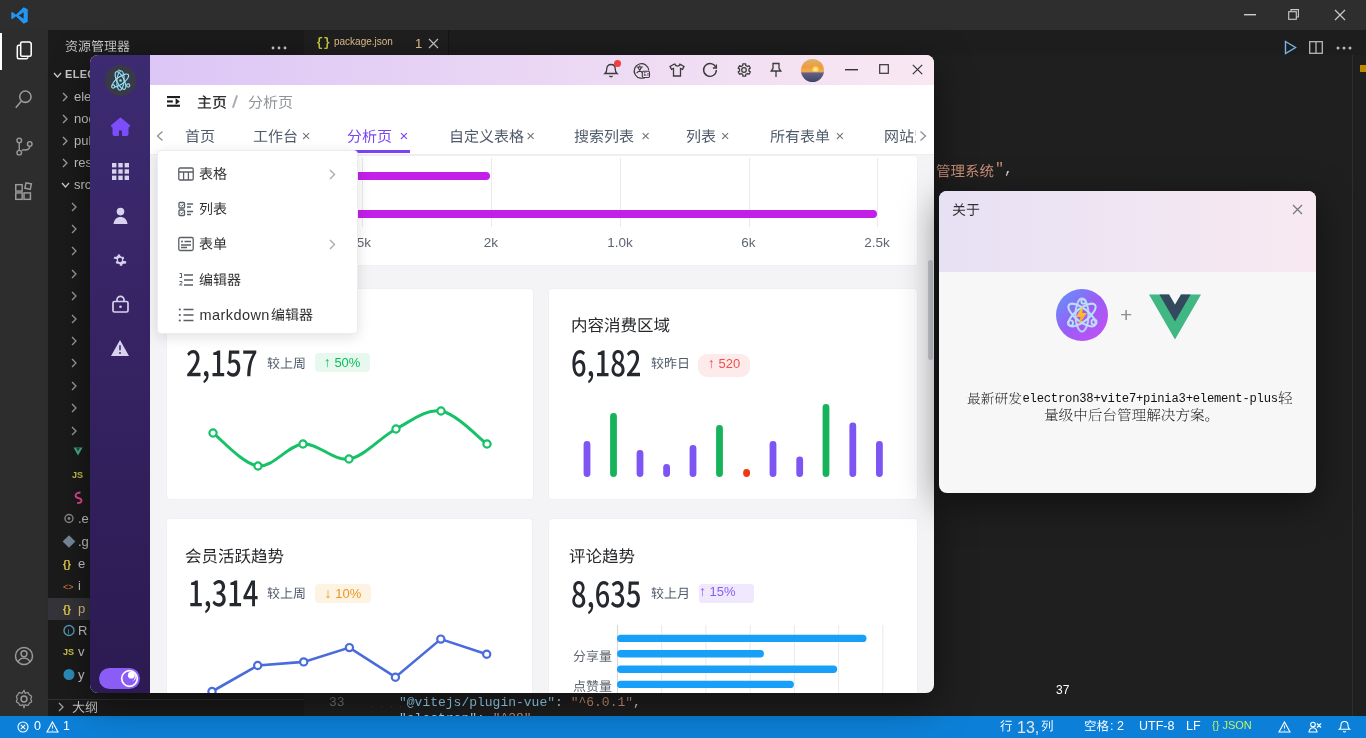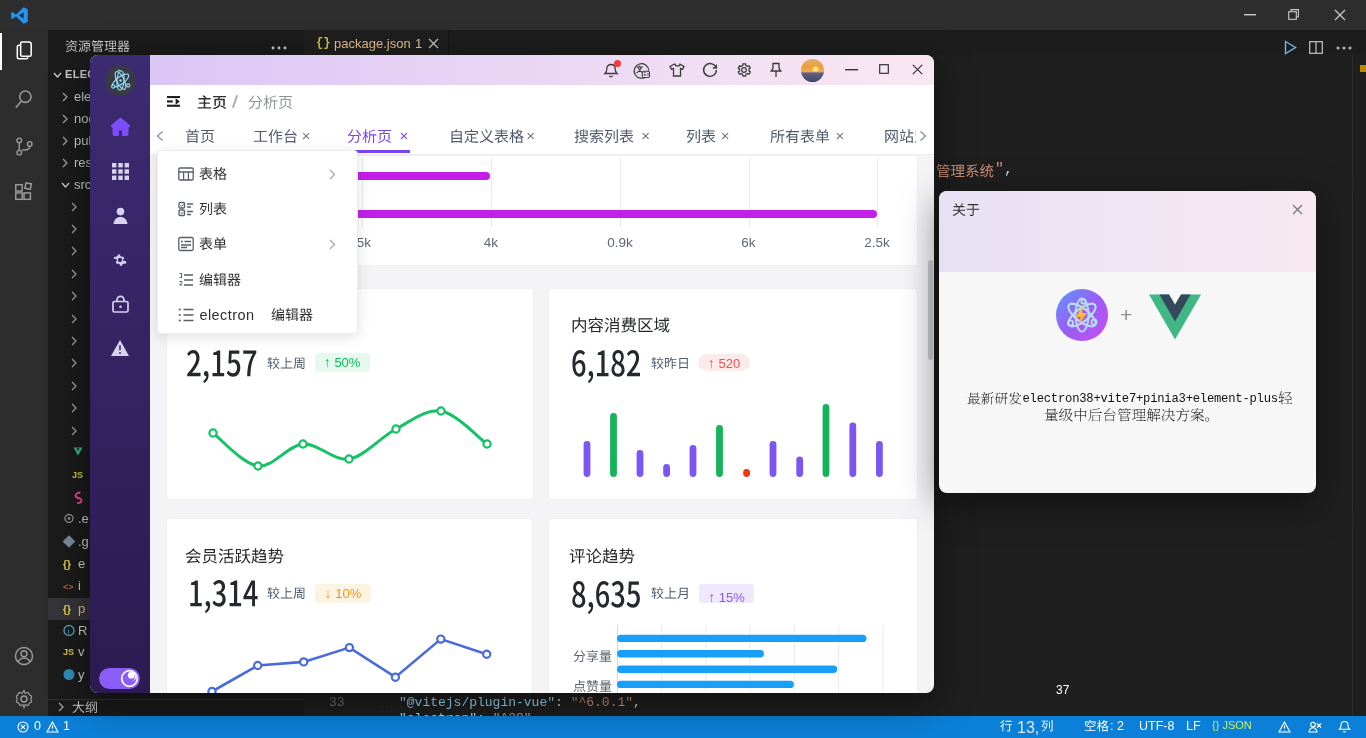--- a/index.html
+++ b/index.html
@@ -171,21 +171,21 @@
 <div class="abs" style="left:48px;top:699px;width:256px;height:17px;background:#1b1b1c;border-top:1px solid #333"></div>
 <svg class="t" style="left:57px;top:702px" width="8" height="10" viewBox="0 0 8 10">
       <path d="M2 1l4 4-4 4" fill="none" stroke="#a0a0a0" stroke-width="1.3"></path>
     </svg>
 <svg class="t" style="left:72.0px;top:700.0px;" width="28" height="15" viewBox="0 -12.0 28 15">
       <path fill="#cccccc" d="M6 -10.9C6 -9.9 6 -8.6 5.8 -7.2H0.8V-6.2H5.6C5.1 -3.7 3.8 -1.2 0.6 0.2C0.8 0.4 1.1 0.8 1.3 1C4.5 -0.4 5.9 -2.9 6.5 -5.4C7.5 -2.5 9.2 -0.2 11.7 1C11.9 0.7 12.2 0.3 12.5 0.1C9.9 -0.9 8.2 -3.3 7.3 -6.2H12.2V-7.2H6.8C7 -8.6 7 -9.9 7 -10.9Z M13.6 -0.7 13.7 0.2C14.9 -0.1 16.5 -0.4 18 -0.8L17.9 -1.6C16.3 -1.3 14.6 -0.9 13.6 -0.7ZM18.3 -10.2V1H19.2V-9.4H24V-0.3C24 -0.1 23.9 0 23.8 0C23.6 0 23 0 22.3 -0C22.4 0.2 22.6 0.6 22.6 0.9C23.5 0.9 24.1 0.8 24.4 0.7C24.8 0.5 24.9 0.3 24.9 -0.2V-10.2ZM22.6 -8.9C22.3 -7.8 22 -6.8 21.6 -5.8C21.2 -6.6 20.7 -7.4 20.3 -8.1L19.6 -7.7C20.2 -6.8 20.7 -5.8 21.3 -4.7C20.7 -3.3 20.1 -2 19.4 -1C19.6 -0.9 20 -0.7 20.1 -0.5C20.7 -1.4 21.3 -2.5 21.7 -3.8C22.2 -2.8 22.6 -2 22.8 -1.3L23.6 -1.7C23.3 -2.5 22.8 -3.6 22.2 -4.8C22.6 -6 23 -7.4 23.4 -8.7ZM13.8 -5.5C14 -5.6 14.3 -5.7 15.9 -5.9C15.3 -5 14.8 -4.4 14.6 -4.1C14.2 -3.6 13.9 -3.3 13.6 -3.2C13.7 -3 13.9 -2.5 13.9 -2.3C14.2 -2.5 14.6 -2.6 17.9 -3.3C17.9 -3.5 17.9 -3.9 17.9 -4.1L15.3 -3.6C16.2 -4.8 17.2 -6.2 18 -7.7L17.2 -8.2C17 -7.7 16.7 -7.2 16.4 -6.7L14.8 -6.6C15.5 -7.7 16.2 -9.2 16.8 -10.5L15.8 -10.9C15.4 -9.4 14.5 -7.7 14.2 -7.2C13.9 -6.8 13.7 -6.5 13.5 -6.4C13.6 -6.2 13.8 -5.7 13.8 -5.5Z"></path>
     </svg>
 <div class="abs" style="left:304px;top:30px;width:1062px;height:25px;background:#1d1d1e"></div>
 <div class="abs" style="left:304px;top:30px;width:145px;height:25px;background:#1f1f1f;border-right:1px solid #151515"></div>
 <div class="abs mono" style="left:316px;top:36px;color:#cbcb41;font-size:12px;font-weight:bold">{}</div>
-<div class="abs" style="left:334px;top:36px;color:#e2c08d;font-size:13px">package.json</div>
+<div class="abs" style="left:334px;top:36px;color:#e2c08d;font-size:10px">package.json</div>
 <div class="abs" style="left:415px;top:36px;color:#e2c08d;font-size:13px">1</div>
 <svg class="t" style="left:428px;top:38px" width="11" height="11" viewBox="0 0 11 11">
       <path d="M1 1l9 9M10 1L1 10" stroke="#c5c5c5" stroke-width="1.2"></path>
     </svg>
 <svg class="t" style="left:1284px;top:40px" width="13" height="15" viewBox="0 0 13 15">
       <path d="M1.5 1.5l10 6-10 6z" fill="none" stroke="#75b6e8" stroke-width="1.4"></path>
     </svg>
 <svg class="t" style="left:1309px;top:41px" width="14" height="13" viewBox="0 0 14 13">
       <rect x="0.7" y="0.7" width="12.6" height="11.6" fill="none" stroke="#b8b8b8" stroke-width="1.3"></rect>
       <path d="M7 1v11" stroke="#b8b8b8" stroke-width="1.3"></path>
@@ -417,22 +417,22 @@
 <div class="abs" style="left:251.5px;top:95px;width:68.5px;height:3px;background:#7a45f0"></div>
 <div class="abs" style="left:76px;top:100px;width:752px;height:111px;background:#fff;border-radius:4px;border:1px solid #eef0f3"></div>
 <div class="abs" style="left:272px;top:103px;width:1px;height:69px;background:#e8eaee"></div>
 <div class="abs" style="left:401px;top:103px;width:1px;height:69px;background:#e8eaee"></div>
 <div class="abs" style="left:530px;top:103px;width:1px;height:69px;background:#e8eaee"></div>
 <div class="abs" style="left:658.5px;top:103px;width:1px;height:69px;background:#e8eaee"></div>
 <div class="abs" style="left:787px;top:103px;width:1px;height:69px;background:#e8eaee"></div>
 <div class="abs" style="left:143px;top:116.8px;width:257px;height:8px;border-radius:4px;background:#c21fe8"></div>
 <div class="abs" style="left:143px;top:154.8px;width:644px;height:8px;border-radius:4px;background:#c21fe8"></div>
 <div class="abs" style="left:252px;top:180px;width:40px;text-align:center;color:#5f6670;font-size:13.5px">.5k</div>
-<div class="abs" style="left:381px;top:180px;width:40px;text-align:center;color:#5f6670;font-size:13.5px">4k</div>
-<div class="abs" style="left:510px;top:180px;width:40px;text-align:center;color:#5f6670;font-size:13.5px">0.9k</div>
+<div class="abs" style="left:381px;top:180px;width:40px;text-align:center;color:#5f6670;font-size:13.5px">2k</div>
+<div class="abs" style="left:510px;top:180px;width:40px;text-align:center;color:#5f6670;font-size:13.5px">1.0k</div>
 <div class="abs" style="left:638.5px;top:180px;width:40px;text-align:center;color:#5f6670;font-size:13.5px">6k</div>
 <div class="abs" style="left:767px;top:180px;width:40px;text-align:center;color:#5f6670;font-size:13.5px">2.5k</div>
 <div class="abs" style="left:76px;top:233px;width:368px;height:212px;background:#fff;border-radius:4px;border:1px solid #eef0f3"></div>
 <svg class="t" style="left:95.9px;top:289.4px;" width="74" height="41" viewBox="0 -32.2 74 41">
         <path fill="#25282e" d="M1.2 0H14.5V-3.5H9.3C8.3 -3.5 7 -3.3 6 -3.2C10.3 -8.4 13.5 -13.5 13.5 -18.5C13.5 -23.2 11.1 -26.3 7.3 -26.3C4.6 -26.3 2.8 -24.8 1.1 -22.4L2.9 -20.2C4 -21.8 5.3 -23 6.9 -23C9.2 -23 10.3 -21.1 10.3 -18.3C10.3 -14.1 7.3 -9.1 1.2 -2.3Z M18 7C20.9 5.6 22.6 2.8 22.6 -0.9C22.6 -3.6 21.7 -5.2 20.1 -5.2C18.9 -5.2 17.9 -4.2 17.9 -2.6C17.9 -1 18.9 -0 20 -0L20.3 -0.1C20.3 2 19.2 3.7 17.3 4.7Z M26.5 0H38.2V-3.3H34.2V-25.8H31.8C30.6 -24.9 29.2 -24.2 27.3 -23.8V-21.2H31V-3.3H26.5Z M47.4 0.5C51 0.5 54.3 -2.8 54.3 -8.5C54.3 -14.1 51.5 -16.7 48.1 -16.7C47 -16.7 46.2 -16.3 45.3 -15.8L45.7 -22.4H53.3V-25.8H43L42.4 -13.5L43.9 -12.3C45.1 -13.2 45.9 -13.7 47.2 -13.7C49.5 -13.7 51.1 -11.7 51.1 -8.4C51.1 -4.9 49.3 -2.9 47 -2.9C44.9 -2.9 43.4 -4.1 42.2 -5.6L40.7 -3C42.2 -1.2 44.2 0.5 47.4 0.5Z M61.2 0H64.4C64.8 -10.1 65.6 -15.8 70.3 -23.3V-25.8H57.2V-22.4H66.8C62.8 -15.4 61.5 -9.4 61.2 0Z"></path>
       </svg>
 <svg class="t" style="left:176.9px;top:301.0px;" width="41" height="15" viewBox="0 -12.0 41 15">
         <path fill="#4e5969" d="M9.9 -7.4C10.6 -6.5 11.4 -5.3 11.8 -4.5L12.5 -5C12.2 -5.8 11.3 -7 10.6 -7.8ZM7.4 -7.8C7 -6.9 6.3 -5.9 5.7 -5.2C5.8 -5 6.2 -4.6 6.3 -4.4C7 -5.2 7.8 -6.4 8.3 -7.5ZM1.1 -4.3C1.2 -4.4 1.6 -4.5 2 -4.5H3.2V-2.6L0.5 -2.2L0.7 -1.2L3.2 -1.7V1H4.1V-1.8L5.4 -2.1L5.4 -2.9L4.1 -2.7V-4.5H5.2V-5.4H4.1V-7.4H3.2V-5.4H1.9C2.3 -6.3 2.7 -7.3 3 -8.4H5.2V-9.4H3.2C3.3 -9.8 3.4 -10.3 3.5 -10.7L2.5 -10.9C2.5 -10.4 2.4 -9.9 2.3 -9.4H0.6V-8.4H2C1.8 -7.4 1.5 -6.6 1.4 -6.2C1.1 -5.7 1 -5.2 0.8 -5.2C0.9 -4.9 1 -4.5 1.1 -4.3ZM8 -10.6C8.3 -10.1 8.7 -9.5 8.9 -9.1H5.8V-8.2H12.2V-9.1H9L9.7 -9.4C9.6 -9.8 9.2 -10.5 8.8 -11ZM10.2 -5.4C9.9 -4.4 9.5 -3.5 9 -2.7C8.5 -3.5 8 -4.4 7.7 -5.4L6.9 -5.2C7.3 -4 7.8 -2.9 8.4 -1.9C7.7 -1 6.6 -0.2 5.4 0.4C5.6 0.5 5.9 0.9 6 1.1C7.2 0.5 8.2 -0.3 9 -1.2C9.8 -0.3 10.8 0.5 11.8 1C12 0.7 12.3 0.4 12.5 0.2C11.4 -0.3 10.4 -1 9.6 -2C10.3 -2.9 10.8 -4 11.1 -5.2Z M18.6 -10.7V-0.6H13.7V0.4H25.4V-0.6H19.6V-5.7H24.5V-6.7H19.6V-10.7Z M27.9 -10.3V-6.1C27.9 -4.1 27.8 -1.4 26.4 0.5C26.6 0.6 27 0.9 27.2 1.1C28.7 -0.9 28.9 -3.9 28.9 -6.1V-9.4H36.5V-0.2C36.5 0 36.4 0.1 36.1 0.1C35.9 0.1 35.1 0.1 34.3 0.1C34.4 0.4 34.6 0.8 34.6 1C35.8 1 36.5 1 36.9 0.9C37.3 0.7 37.4 0.4 37.4 -0.2V-10.3ZM32.1 -9.1V-8H29.7V-7.2H32.1V-5.9H29.4V-5.1H35.8V-5.9H33V-7.2H35.5V-8H33V-9.1ZM30.1 -4V0.1H31V-0.6H35.1V-4ZM31 -3.2H34.2V-1.4H31Z"></path>
       </svg>
 <div class="abs" style="left:224.6px;top:298px;width:55px;height:19px;border-radius:4px;background:#e7f9ef;color:#0bbd5b;font-size:13px;line-height:19px;text-align:center"><span style="font-size:14px">↑</span> 50%</div>
@@ -449,21 +449,21 @@
 <div class="abs" style="left:458px;top:233px;width:370px;height:212px;background:#fff;border-radius:4px;border:1px solid #eef0f3"></div>
 <svg class="t" style="left:481.0px;top:260.8px;" width="101" height="19" viewBox="0 -15.2 101 19">
         <path fill="#26282b" d="M1.6 -11V1.4H2.9V-9.8H7.6C7.5 -7.6 6.9 -4.9 3.3 -3C3.6 -2.7 4 -2.3 4.2 -2C6.4 -3.3 7.6 -4.9 8.2 -6.5C9.7 -5.1 11.4 -3.3 12.2 -2.2L13.3 -3C12.2 -4.3 10.2 -6.2 8.6 -7.7C8.8 -8.4 8.8 -9.1 8.9 -9.8H13.7V-0.3C13.7 -0 13.6 0.1 13.3 0.1C12.9 0.1 11.8 0.1 10.6 0C10.8 0.4 11 1 11.1 1.3C12.6 1.3 13.6 1.3 14.2 1.1C14.7 0.9 14.9 0.5 14.9 -0.3V-11H8.9V-13.9H7.6V-11Z M22 -10.4C21 -9.2 19.5 -8.1 18 -7.3C18.2 -7.1 18.7 -6.6 18.8 -6.4C20.3 -7.2 22 -8.6 23.1 -10ZM26.2 -9.7C27.7 -8.8 29.6 -7.3 30.5 -6.4L31.4 -7.2C30.4 -8.2 28.5 -9.5 27 -10.4ZM24.7 -9C23.1 -6.5 20.2 -4.5 17.1 -3.3C17.4 -3.1 17.7 -2.6 17.9 -2.3C18.7 -2.7 19.4 -3 20.1 -3.4V1.3H21.3V0.8H28.1V1.3H29.4V-3.6C30.1 -3.2 30.8 -2.9 31.5 -2.5C31.7 -2.9 32 -3.3 32.3 -3.6C29.7 -4.6 27.3 -5.9 25.4 -8.1L25.7 -8.5ZM21.3 -0.3V-3.1H28.1V-0.3ZM21.4 -4.2C22.7 -5.1 23.8 -6.1 24.8 -7.2C25.9 -6 27.1 -5 28.4 -4.2ZM23.6 -13.7C23.9 -13.3 24.1 -12.8 24.3 -12.3H17.9V-9.3H19.1V-11.2H30.4V-9.3H31.6V-12.3H25.8C25.6 -12.9 25.2 -13.5 24.9 -14Z M47.2 -13.4C46.8 -12.4 46.1 -11.1 45.5 -10.3L46.5 -9.8C47.1 -10.6 47.9 -11.8 48.4 -12.9ZM38.8 -12.8C39.5 -11.9 40.2 -10.6 40.5 -9.7L41.6 -10.3C41.3 -11.1 40.5 -12.4 39.8 -13.3ZM34.4 -12.8C35.4 -12.3 36.7 -11.4 37.3 -10.8L38 -11.8C37.4 -12.4 36.2 -13.2 35.1 -13.7ZM33.6 -8.4C34.7 -7.9 35.9 -7 36.6 -6.4L37.3 -7.4C36.7 -8 35.4 -8.8 34.3 -9.3ZM34.1 0.3 35.2 1.2C36.1 -0.4 37.1 -2.5 37.9 -4.3L36.9 -5C36.1 -3.1 34.9 -0.9 34.1 0.3ZM40.5 -5.1H46.6V-3.3H40.5ZM40.5 -6.2V-8H46.6V-6.2ZM43 -13.9V-9.2H39.3V1.3H40.5V-2.3H46.6V-0.2C46.6 -0 46.5 0 46.2 0.1C46 0.1 45.1 0.1 44.2 0C44.3 0.4 44.5 0.9 44.5 1.2C45.8 1.2 46.6 1.2 47.1 1C47.6 0.8 47.8 0.4 47.8 -0.2V-9.2H44.2V-13.9Z M57.3 -3.8C56.8 -1.4 55.4 -0.2 50.2 0.3C50.4 0.5 50.7 1 50.7 1.3C56.2 0.7 57.9 -0.8 58.6 -3.8ZM58.1 -1C60.2 -0.3 63 0.6 64.4 1.3L65.1 0.3C63.6 -0.3 60.8 -1.3 58.7 -1.8ZM55.3 -9.8C55.3 -9.4 55.2 -9 55 -8.6H52.7L52.9 -9.8ZM56.5 -9.8H59.1V-8.6H56.3C56.4 -9 56.4 -9.4 56.5 -9.8ZM51.9 -10.7C51.8 -9.7 51.6 -8.5 51.4 -7.7H54.4C53.7 -7 52.5 -6.4 50.5 -5.9C50.7 -5.6 51 -5.2 51.1 -4.9C51.6 -5 52.1 -5.2 52.6 -5.3V-1H53.8V-4.5H61.8V-1.1H63V-5.6H53.2C54.6 -6.2 55.4 -6.9 55.9 -7.7H59.1V-6H60.3V-7.7H63.6C63.6 -7.2 63.5 -7 63.4 -6.9C63.3 -6.8 63.2 -6.8 63 -6.8C62.9 -6.8 62.4 -6.8 61.9 -6.9C62 -6.6 62.1 -6.3 62.1 -6C62.7 -6 63.3 -6 63.6 -6C63.9 -6 64.2 -6.1 64.4 -6.3C64.6 -6.6 64.8 -7.1 64.9 -8.2C64.9 -8.3 64.9 -8.6 64.9 -8.6H60.3V-9.8H63.9V-12.8H60.3V-13.9H59.1V-12.8H56.5V-13.9H55.4V-12.8H51.3V-11.9H55.4V-10.7L52.4 -10.7ZM56.5 -11.9H59.1V-10.7H56.5ZM60.3 -11.9H62.8V-10.7H60.3Z M81.3 -13H67.6V0.8H81.7V-0.4H68.8V-11.8H81.3ZM70.3 -9.7C71.6 -8.6 73 -7.3 74.3 -6.1C72.9 -4.7 71.3 -3.4 69.7 -2.5C70 -2.2 70.5 -1.8 70.7 -1.5C72.3 -2.5 73.8 -3.8 75.2 -5.3C76.6 -3.9 77.9 -2.6 78.7 -1.5L79.7 -2.4C78.9 -3.5 77.5 -4.8 76 -6.2C77.2 -7.5 78.3 -9 79.2 -10.5L78.1 -11C77.3 -9.6 76.3 -8.2 75.2 -7C73.8 -8.2 72.4 -9.4 71.2 -10.4Z M87.4 -1.7 87.7 -0.5C89.2 -1 91.3 -1.6 93.3 -2.1L93.2 -3.2C91 -2.6 88.8 -2 87.4 -1.7ZM89.3 -7.7H91.5V-4.9H89.3ZM88.4 -8.7V-3.9H92.5V-8.7ZM83.1 -2.1 83.6 -0.9C84.9 -1.5 86.5 -2.4 88 -3.2L87.6 -4.3L86.1 -3.5V-8.7H87.6V-9.8H86.1V-13.7H85V-9.8H83.2V-8.7H85V-3C84.3 -2.6 83.6 -2.3 83.1 -2.1ZM96.7 -8.7C96.3 -7.2 95.8 -5.7 95.1 -4.5C94.9 -6.1 94.7 -8.1 94.7 -10.3H98.2V-11.4H97.3L98 -12.1C97.6 -12.6 96.7 -13.3 96 -13.8L95.3 -13.2C96 -12.7 96.8 -11.9 97.2 -11.4H94.6L94.6 -13.8H93.4L93.5 -11.4H87.9V-10.3H93.5C93.6 -7.5 93.8 -4.9 94.2 -2.9C93.3 -1.6 92.2 -0.5 90.8 0.4C91.1 0.5 91.6 1 91.7 1.2C92.8 0.4 93.7 -0.5 94.5 -1.5C95.1 0.2 95.8 1.3 96.8 1.3C97.8 1.3 98.2 0.6 98.4 -1.6C98.1 -1.7 97.7 -2 97.5 -2.2C97.4 -0.5 97.3 0.1 96.9 0.1C96.3 0.1 95.8 -0.9 95.4 -2.8C96.5 -4.4 97.3 -6.3 97.8 -8.5Z"></path>
       </svg>
 <svg class="t" style="left:480.7px;top:288.8px;" width="72" height="41" viewBox="0 -32.2 72 41">
         <path fill="#25282e" d="M8.4 0.5C11.7 0.5 14.4 -2.9 14.4 -8C14.4 -13.5 12.1 -16.1 8.7 -16.1C7.3 -16.1 5.5 -15 4.4 -13.1C4.5 -20.4 6.6 -23 9.2 -23C10.4 -23 11.6 -22.2 12.3 -21L14.1 -23.5C12.9 -25 11.3 -26.3 9 -26.3C5.1 -26.3 1.4 -22.3 1.4 -12.4C1.4 -3.6 4.6 0.5 8.4 0.5ZM4.4 -10.2C5.6 -12.4 7 -13.2 8.2 -13.2C10.3 -13.2 11.5 -11.3 11.5 -8C11.5 -4.7 10.1 -2.6 8.4 -2.6C6.2 -2.6 4.8 -5 4.4 -10.2Z M17.7 7C20.6 5.6 22.2 2.8 22.2 -0.9C22.2 -3.6 21.3 -5.2 19.8 -5.2C18.6 -5.2 17.6 -4.2 17.6 -2.6C17.6 -1 18.6 -0 19.7 -0L20 -0.1C20 2 18.9 3.7 17 4.7Z M26 0H37.5V-3.3H33.6V-25.8H31.2C30.1 -24.9 28.7 -24.2 26.8 -23.8V-21.2H30.4V-3.3H26Z M47.1 0.5C51 0.5 53.6 -2.5 53.6 -6.3C53.6 -9.8 52 -11.8 50.2 -13.1V-13.3C51.4 -14.5 52.8 -16.7 52.8 -19.4C52.8 -23.4 50.6 -26.2 47.2 -26.2C43.9 -26.2 41.4 -23.6 41.4 -19.5C41.4 -16.8 42.6 -14.9 44.1 -13.5V-13.3C42.3 -12.1 40.5 -9.8 40.5 -6.4C40.5 -2.4 43.3 0.5 47.1 0.5ZM48.4 -14.3C46.1 -15.4 44.2 -16.7 44.2 -19.5C44.2 -21.8 45.5 -23.3 47.1 -23.3C49.1 -23.3 50.2 -21.5 50.2 -19.1C50.2 -17.4 49.6 -15.8 48.4 -14.3ZM47.1 -2.5C45 -2.5 43.3 -4.2 43.3 -6.8C43.3 -9 44.3 -11 45.6 -12.2C48.4 -10.7 50.6 -9.6 50.6 -6.4C50.6 -4 49.2 -2.5 47.1 -2.5Z M56 0H69V-3.5H64C63 -3.5 61.7 -3.3 60.7 -3.2C64.9 -8.4 68.1 -13.5 68.1 -18.5C68.1 -23.2 65.7 -26.3 62 -26.3C59.4 -26.3 57.6 -24.8 55.9 -22.4L57.6 -20.2C58.7 -21.8 60 -23 61.6 -23C63.9 -23 65 -21.1 65 -18.3C65 -14.1 61.9 -9.1 56 -2.3Z"></path>
       </svg>
 <svg class="t" style="left:561.0px;top:301.0px;" width="41" height="15" viewBox="0 -12.0 41 15">
         <path fill="#4e5969" d="M9.9 -7.4C10.6 -6.5 11.4 -5.3 11.8 -4.5L12.5 -5C12.2 -5.8 11.3 -7 10.6 -7.8ZM7.4 -7.8C7 -6.9 6.3 -5.9 5.7 -5.2C5.8 -5 6.2 -4.6 6.3 -4.4C7 -5.2 7.8 -6.4 8.3 -7.5ZM1.1 -4.3C1.2 -4.4 1.6 -4.5 2 -4.5H3.2V-2.6L0.5 -2.2L0.7 -1.2L3.2 -1.7V1H4.1V-1.8L5.4 -2.1L5.4 -2.9L4.1 -2.7V-4.5H5.2V-5.4H4.1V-7.4H3.2V-5.4H1.9C2.3 -6.3 2.7 -7.3 3 -8.4H5.2V-9.4H3.2C3.3 -9.8 3.4 -10.3 3.5 -10.7L2.5 -10.9C2.5 -10.4 2.4 -9.9 2.3 -9.4H0.6V-8.4H2C1.8 -7.4 1.5 -6.6 1.4 -6.2C1.1 -5.7 1 -5.2 0.8 -5.2C0.9 -4.9 1 -4.5 1.1 -4.3ZM8 -10.6C8.3 -10.1 8.7 -9.5 8.9 -9.1H5.8V-8.2H12.2V-9.1H9L9.7 -9.4C9.6 -9.8 9.2 -10.5 8.8 -11ZM10.2 -5.4C9.9 -4.4 9.5 -3.5 9 -2.7C8.5 -3.5 8 -4.4 7.7 -5.4L6.9 -5.2C7.3 -4 7.8 -2.9 8.4 -1.9C7.7 -1 6.6 -0.2 5.4 0.4C5.6 0.5 5.9 0.9 6 1.1C7.2 0.5 8.2 -0.3 9 -1.2C9.8 -0.3 10.8 0.5 11.8 1C12 0.7 12.3 0.4 12.5 0.2C11.4 -0.3 10.4 -1 9.6 -2C10.3 -2.9 10.8 -4 11.1 -5.2Z M19.9 -10.9C19.5 -9.2 18.8 -7.4 17.9 -6.3C18.1 -6.1 18.4 -5.7 18.6 -5.5C19.1 -6.2 19.5 -7 19.9 -7.9H20.7V1H21.7V-2.3H25.4V-3.2H21.7V-5.2H25.2V-6.1H21.7V-7.9H25.5V-8.8H20.3C20.5 -9.4 20.7 -10.1 20.9 -10.7ZM16.9 -5.3V-2.3H14.9V-5.3ZM16.9 -6.2H14.9V-9H16.9ZM14 -9.9V-0.4H14.9V-1.4H17.8V-9.9Z M29.3 -4.6H35.8V-0.9H29.3ZM29.3 -5.5V-9.1H35.8V-5.5ZM28.3 -10V0.9H29.3V0.1H35.8V0.8H36.8V-10Z"></path>
       </svg>
-<div class="abs" style="left:608px;top:298.5px;width:52px;height:17px;border-radius:9px;background:#fdeaea;color:#f34f4f;font-size:13px;line-height:18px;text-align:center"><span style="font-size:14px">↑</span> 520</div>
+<div class="abs" style="left:608px;top:298.5px;width:52px;height:23px;border-radius:9px;background:#fdeaea;color:#f34f4f;font-size:13px;line-height:18px;text-align:center"><span style="font-size:14px">↑</span> 520</div>
 <svg class="t" style="left:0;top:0" width="844" height="638" viewBox="0 0 844 638">
 <rect x="493.6" y="386" width="6.8" height="36" rx="3.4" fill="#7d55f2"></rect>
 <rect x="520.1" y="358" width="6.8" height="64" rx="3.4" fill="#17b35a"></rect>
 <rect x="546.6" y="395" width="6.8" height="27" rx="3.4" fill="#7d55f2"></rect>
 <rect x="573.2" y="409" width="6.8" height="13" rx="3.4" fill="#7d55f2"></rect>
 <rect x="599.6" y="390" width="6.8" height="32" rx="3.4" fill="#7d55f2"></rect>
 <rect x="626.1" y="370" width="6.8" height="52" rx="3.4" fill="#17b35a"></rect>
 <rect x="653.2" y="414" width="6.8" height="8" rx="3.4" fill="#f03813"></rect>
 <rect x="679.6" y="386" width="6.8" height="36" rx="3.4" fill="#7d55f2"></rect>
 <rect x="706.3000000000001" y="401.5" width="6.8" height="20.5" rx="3.4" fill="#7d55f2"></rect>
@@ -495,21 +495,21 @@
 <div class="abs" style="left:458px;top:463px;width:370px;height:212px;background:#fff;border-radius:4px;border:1px solid #eef0f3"></div>
 <svg class="t" style="left:479.3px;top:491.8px;" width="68" height="19" viewBox="0 -15.2 68 19">
         <path fill="#26282b" d="M13.6 -11C13.4 -9.7 12.9 -7.9 12.5 -6.8L13.5 -6.5C13.9 -7.5 14.4 -9.3 14.9 -10.7ZM6.5 -10.7C6.9 -9.4 7.3 -7.7 7.4 -6.6L8.5 -6.9C8.4 -8 8 -9.6 7.5 -10.9ZM1.6 -12.6C2.5 -11.8 3.6 -10.7 4.1 -10L4.9 -10.9C4.4 -11.5 3.3 -12.6 2.4 -13.3ZM5.9 -13V-11.8H9.9V-5.8H5.4V-4.6H9.9V1.3H11.2V-4.6H15.9V-5.8H11.2V-11.8H15.1V-13ZM0.7 -8.7V-7.5H3V-1.4C3 -0.7 2.5 -0.2 2.2 -0.1C2.4 0.2 2.7 0.7 2.8 1C3.1 0.7 3.5 0.3 6.2 -1.8C6.1 -2 5.9 -2.5 5.8 -2.8L4.2 -1.6V-8.7L3 -8.7Z M18.3 -12.7C19.3 -11.8 20.5 -10.7 21.1 -9.9L22 -10.9C21.4 -11.6 20 -12.7 19 -13.5ZM26.8 -13.9C26 -11.9 24.3 -9.5 21.7 -7.8C22 -7.6 22.4 -7.1 22.5 -6.9C24.6 -8.3 26.1 -10.1 27.2 -11.9C28.4 -10 30.2 -8.1 31.7 -7C31.9 -7.3 32.3 -7.8 32.6 -8C30.9 -9 28.9 -11.1 27.8 -13.1L28.1 -13.7ZM29.8 -7C28.6 -6.2 26.8 -5.2 25.3 -4.4V-7.8H24.1V-1C24.1 0.5 24.6 0.9 26.4 0.9C26.7 0.9 29.4 0.9 29.8 0.9C31.4 0.9 31.8 0.2 31.9 -2C31.6 -2.1 31.1 -2.3 30.8 -2.5C30.7 -0.6 30.6 -0.2 29.7 -0.2C29.1 -0.2 26.9 -0.2 26.4 -0.2C25.5 -0.2 25.3 -0.4 25.3 -1V-3.2C27 -3.9 29.1 -5 30.6 -6ZM19.6 1V1C19.9 0.6 20.3 0.3 23 -1.9C22.9 -2.1 22.7 -2.6 22.6 -3L20.9 -1.7V-8.7H17.2V-7.5H19.8V-1.5C19.8 -0.7 19.2 -0.1 19 0.1C19.2 0.3 19.5 0.7 19.6 1Z M43.1 -11.3H45.9C45.6 -10.5 45.1 -9.7 44.7 -8.9H41.6C42.2 -9.7 42.7 -10.5 43.1 -11.3ZM41.7 -6.1V-5H46.6V-3.2H41.1V-2H47.9V-8.9H46C46.5 -9.9 47.1 -11.1 47.5 -12.1L46.7 -12.4L46.5 -12.3H43.6C43.8 -12.7 43.9 -13.1 44 -13.4L42.8 -13.6C42.4 -12.2 41.6 -10.5 40.3 -9.1C40.6 -9 41 -8.7 41.2 -8.4L41.5 -8.8V-7.8H46.6V-6.1ZM34.8 -6.3C34.7 -3.4 34.6 -1 33.5 0.6C33.8 0.8 34.3 1.2 34.5 1.3C35 0.4 35.4 -0.8 35.6 -2.2C37.1 0.3 39.4 0.8 42.9 0.8H48.5C48.6 0.5 48.8 -0.1 49 -0.4C48 -0.4 43.7 -0.4 42.9 -0.4C41.1 -0.4 39.6 -0.5 38.4 -1V-4.1H40.7V-5.2H38.4V-7.4H40.7V-8.6H38.1V-10.5H40.3V-11.6H38.1V-13.9H37V-11.6H34.4V-10.5H37V-8.6H33.9V-7.4H37.3V-1.7C36.7 -2.3 36.2 -3 35.8 -3.9C35.9 -4.7 35.9 -5.4 35.9 -6.2Z M53 -13.9V-12.2H50.6V-11.1H53V-9.5L50.3 -9.1L50.6 -8L53 -8.4V-6.9C53 -6.7 53 -6.7 52.8 -6.7C52.6 -6.7 51.8 -6.7 51.1 -6.7C51.2 -6.4 51.4 -6 51.4 -5.7C52.5 -5.6 53.2 -5.7 53.6 -5.8C54.1 -6 54.2 -6.3 54.2 -6.9V-8.6L56.4 -9L56.4 -10.1L54.2 -9.7V-11.1H56.3V-12.2H54.2V-13.9ZM56.5 -5.8C56.5 -5.4 56.4 -5 56.3 -4.6H51V-3.5H56C55.2 -1.7 53.8 -0.4 50.2 0.3C50.5 0.5 50.8 1 50.9 1.3C54.9 0.4 56.5 -1.2 57.3 -3.5H62.4C62.2 -1.4 61.9 -0.4 61.5 -0.1C61.4 0 61.2 0 60.8 0C60.4 0 59.3 0 58.3 -0C58.5 0.2 58.6 0.7 58.7 1.1C59.7 1.1 60.7 1.2 61.2 1.1C61.8 1.1 62.2 1 62.6 0.7C63.1 0.2 63.4 -1.1 63.7 -4.1C63.7 -4.2 63.7 -4.6 63.7 -4.6H57.6C57.7 -5 57.8 -5.4 57.8 -5.8H56.9C58 -6.3 58.7 -7 59.2 -7.9C60 -7.3 60.7 -6.8 61.1 -6.4L61.8 -7.4C61.3 -7.8 60.5 -8.4 59.7 -8.9C59.9 -9.6 60.1 -10.3 60.1 -11.2H62.2C62.2 -7.8 62.3 -5.8 64 -5.8C64.8 -5.8 65.2 -6.2 65.4 -7.9C65.1 -7.9 64.7 -8.1 64.4 -8.3C64.4 -7.2 64.3 -6.9 64 -6.9C63.3 -6.8 63.3 -8.7 63.3 -12.2H60.2L60.3 -13.9H59.2L59.1 -12.2H56.7V-11.2H59C58.9 -10.6 58.8 -10 58.7 -9.5L57.3 -10.4L56.6 -9.5C57.1 -9.2 57.7 -8.9 58.3 -8.5C57.8 -7.7 57.1 -7 56 -6.6C56.2 -6.4 56.5 -6 56.6 -5.8Z"></path>
       </svg>
 <svg class="t" style="left:480.7px;top:519.8px;" width="72" height="41" viewBox="0 -32.2 72 41">
         <path fill="#25282e" d="M7.8 0.5C11.7 0.5 14.3 -2.5 14.3 -6.3C14.3 -9.8 12.7 -11.8 10.9 -13.1V-13.3C12.2 -14.5 13.6 -16.7 13.6 -19.4C13.6 -23.4 11.4 -26.2 7.9 -26.2C4.6 -26.2 2.2 -23.6 2.2 -19.5C2.2 -16.8 3.4 -14.9 4.8 -13.5V-13.3C3 -12.1 1.3 -9.8 1.3 -6.4C1.3 -2.4 4 0.5 7.8 0.5ZM9.1 -14.3C6.9 -15.4 5 -16.7 5 -19.5C5 -21.8 6.2 -23.3 7.8 -23.3C9.8 -23.3 10.9 -21.5 10.9 -19.1C10.9 -17.4 10.3 -15.8 9.1 -14.3ZM7.9 -2.5C5.7 -2.5 4 -4.2 4 -6.8C4 -9 5 -11 6.4 -12.2C9.1 -10.7 11.3 -9.6 11.3 -6.4C11.3 -4 9.9 -2.5 7.9 -2.5Z M17.7 7C20.6 5.6 22.2 2.8 22.2 -0.9C22.2 -3.6 21.3 -5.2 19.8 -5.2C18.6 -5.2 17.6 -4.2 17.6 -2.6C17.6 -1 18.6 -0 19.7 -0L20 -0.1C20 2 18.9 3.7 17 4.7Z M32.1 0.5C35.4 0.5 38.1 -2.9 38.1 -8C38.1 -13.5 35.8 -16.1 32.4 -16.1C31 -16.1 29.2 -15 28.1 -13.1C28.2 -20.4 30.3 -23 32.9 -23C34.1 -23 35.3 -22.2 36 -21L37.8 -23.5C36.6 -25 35 -26.3 32.7 -26.3C28.8 -26.3 25.1 -22.3 25.1 -12.4C25.1 -3.6 28.3 0.5 32.1 0.5ZM28.1 -10.2C29.3 -12.4 30.7 -13.2 31.9 -13.2C34 -13.2 35.2 -11.3 35.2 -8C35.2 -4.7 33.8 -2.6 32.1 -2.6C29.9 -2.6 28.4 -5 28.1 -10.2Z M46.6 0.5C50.3 0.5 53.3 -2.3 53.3 -6.9C53.3 -10.4 51.5 -12.6 49.2 -13.4V-13.5C51.3 -14.6 52.6 -16.6 52.6 -19.6C52.6 -23.8 50.1 -26.3 46.5 -26.3C44.1 -26.3 42.3 -25 40.7 -23.1L42.3 -20.6C43.5 -22.1 44.8 -23 46.4 -23C48.3 -23 49.4 -21.6 49.4 -19.3C49.4 -16.7 48.1 -14.8 44.2 -14.8V-11.8C48.7 -11.8 50.1 -10 50.1 -7.1C50.1 -4.4 48.6 -2.9 46.3 -2.9C44.2 -2.9 42.8 -4.2 41.6 -5.7L40 -3.1C41.4 -1.2 43.4 0.5 46.6 0.5Z M62.1 0.5C65.7 0.5 68.9 -2.8 68.9 -8.5C68.9 -14.1 66.1 -16.7 62.8 -16.7C61.7 -16.7 60.9 -16.3 60 -15.8L60.5 -22.4H67.9V-25.8H57.8L57.2 -13.5L58.7 -12.3C59.9 -13.2 60.6 -13.7 61.9 -13.7C64.2 -13.7 65.7 -11.7 65.7 -8.4C65.7 -4.9 64 -2.9 61.8 -2.9C59.7 -2.9 58.2 -4.1 57.1 -5.6L55.6 -3C57 -1.2 59 0.5 62.1 0.5Z"></path>
       </svg>
 <svg class="t" style="left:560.7px;top:531.0px;" width="41" height="15" viewBox="0 -12.0 41 15">
         <path fill="#4e5969" d="M9.9 -7.4C10.6 -6.5 11.4 -5.3 11.8 -4.5L12.5 -5C12.2 -5.8 11.3 -7 10.6 -7.8ZM7.4 -7.8C7 -6.9 6.3 -5.9 5.7 -5.2C5.8 -5 6.2 -4.6 6.3 -4.4C7 -5.2 7.8 -6.4 8.3 -7.5ZM1.1 -4.3C1.2 -4.4 1.6 -4.5 2 -4.5H3.2V-2.6L0.5 -2.2L0.7 -1.2L3.2 -1.7V1H4.1V-1.8L5.4 -2.1L5.4 -2.9L4.1 -2.7V-4.5H5.2V-5.4H4.1V-7.4H3.2V-5.4H1.9C2.3 -6.3 2.7 -7.3 3 -8.4H5.2V-9.4H3.2C3.3 -9.8 3.4 -10.3 3.5 -10.7L2.5 -10.9C2.5 -10.4 2.4 -9.9 2.3 -9.4H0.6V-8.4H2C1.8 -7.4 1.5 -6.6 1.4 -6.2C1.1 -5.7 1 -5.2 0.8 -5.2C0.9 -4.9 1 -4.5 1.1 -4.3ZM8 -10.6C8.3 -10.1 8.7 -9.5 8.9 -9.1H5.8V-8.2H12.2V-9.1H9L9.7 -9.4C9.6 -9.8 9.2 -10.5 8.8 -11ZM10.2 -5.4C9.9 -4.4 9.5 -3.5 9 -2.7C8.5 -3.5 8 -4.4 7.7 -5.4L6.9 -5.2C7.3 -4 7.8 -2.9 8.4 -1.9C7.7 -1 6.6 -0.2 5.4 0.4C5.6 0.5 5.9 0.9 6 1.1C7.2 0.5 8.2 -0.3 9 -1.2C9.8 -0.3 10.8 0.5 11.8 1C12 0.7 12.3 0.4 12.5 0.2C11.4 -0.3 10.4 -1 9.6 -2C10.3 -2.9 10.8 -4 11.1 -5.2Z M18.6 -10.7V-0.6H13.7V0.4H25.4V-0.6H19.6V-5.7H24.5V-6.7H19.6V-10.7Z M28.7 -10.2V-6.2C28.7 -4.1 28.5 -1.5 26.4 0.4C26.6 0.5 27 0.8 27.1 1.1C28.4 -0.1 29 -1.5 29.4 -3H35.6V-0.4C35.6 -0.1 35.6 -0 35.2 -0C34.9 -0 33.9 0 32.8 -0C33 0.2 33.2 0.7 33.2 1C34.6 1 35.5 1 36 0.8C36.5 0.6 36.7 0.3 36.7 -0.4V-10.2ZM29.7 -9.3H35.6V-7.1H29.7ZM29.7 -6.2H35.6V-4H29.5C29.6 -4.7 29.7 -5.5 29.7 -6.2Z"></path>
       </svg>
-<div class="abs" style="left:609px;top:528.6px;width:55px;height:19px;border-radius:3px;background:#f0e8fd;color:#8a5cf5;font-size:13px;line-height:26px;text-align:center"><span style="font-size:14px">↑</span> 15%</div>
+<div class="abs" style="left:609px;top:528.6px;width:55px;height:19px;border-radius:3px;background:#f0e8fd;color:#8a5cf5;font-size:13px;line-height:14px;text-align:left"><span style="font-size:14px">↑</span> 15%</div>
 <svg class="t" style="left:0;top:0" width="844" height="638" viewBox="0 0 844 638">
 <rect x="527" y="570" width="1" height="68" fill="#e8eaee"></rect>
 <rect x="571.2" y="570" width="1" height="68" fill="#e8eaee"></rect>
 <rect x="615.4" y="570" width="1" height="68" fill="#e8eaee"></rect>
 <rect x="659.7" y="570" width="1" height="68" fill="#e8eaee"></rect>
 <rect x="703.9" y="570" width="1" height="68" fill="#e8eaee"></rect>
 <rect x="748.1" y="570" width="1" height="68" fill="#e8eaee"></rect>
 <rect x="792.3" y="570" width="1" height="68" fill="#e8eaee"></rect>
 <rect x="527" y="570" width="1" height="68" fill="#d3d6dc"></rect>
 <rect x="527" y="579.7" width="249.5" height="7.4" rx="3.7" fill="#18a0f8"></rect>
@@ -563,21 +563,21 @@
       </svg>
 <svg class="t" style="left:109.4px;top:217.1px;" width="44" height="16" viewBox="0 -12.9 44 16">
         <path fill="#303133" d="M0.6 -0.8 0.8 0.2C2 -0.3 3.4 -0.9 4.8 -1.4L4.6 -2.3C3.1 -1.7 1.6 -1.1 0.6 -0.8ZM0.9 -5.9C1.1 -6 1.4 -6.1 2.9 -6.3C2.3 -5.4 1.8 -4.7 1.6 -4.4C1.2 -3.9 0.9 -3.5 0.6 -3.5C0.7 -3.2 0.9 -2.7 1 -2.5C1.2 -2.7 1.7 -2.9 4.7 -3.6C4.7 -3.8 4.7 -4.2 4.7 -4.4L2.3 -3.9C3.3 -5.2 4.3 -6.8 5.1 -8.4L4.2 -8.8C4 -8.3 3.7 -7.8 3.4 -7.2L1.9 -7.1C2.7 -8.3 3.4 -9.9 4 -11.4L3 -11.8C2.5 -10.1 1.6 -8.2 1.3 -7.8C1 -7.3 0.8 -6.9 0.5 -6.9C0.6 -6.6 0.8 -6.1 0.9 -5.9ZM8.7 -4.9V-2.8H7.6V-4.9ZM9.5 -4.9H10.4V-2.8H9.5ZM6.7 -5.8V1H7.6V-2H8.7V0.7H9.5V-2H10.4V0.6H11.2V-2H12.2V0.1C12.2 0.2 12.2 0.2 12.1 0.2C12 0.2 11.7 0.2 11.4 0.2C11.5 0.4 11.6 0.8 11.6 1C12.1 1 12.5 1 12.7 0.9C13 0.7 13 0.5 13 0.1V-5.8L12.2 -5.8ZM11.2 -4.9H12.2V-2.8H11.2ZM8.5 -11.6C8.7 -11.2 8.9 -10.7 9.1 -10.2H5.8V-7.2C5.8 -5.1 5.7 -1.9 4.4 0.3C4.6 0.4 5 0.7 5.2 0.9C6.5 -1.4 6.7 -4.7 6.8 -7H12.9V-10.2H10.2C10 -10.7 9.8 -11.4 9.5 -11.8ZM6.8 -9.4H11.9V-7.9H6.8Z M21.7 -10.5H25.5V-9.1H21.7ZM20.7 -11.3V-8.3H26.5V-11.3ZM15.1 -4.6C15.2 -4.8 15.7 -4.8 16.1 -4.8H17.4V-2.8L14.6 -2.3L14.8 -1.3L17.4 -1.8V1.1H18.4V-2L20 -2.4L19.9 -3.3L18.4 -3V-4.8H19.7V-5.8H18.4V-8H17.4V-5.8H16.1C16.5 -6.8 16.9 -7.9 17.2 -9.1H19.8V-10.1H17.5C17.6 -10.6 17.7 -11.1 17.8 -11.6L16.7 -11.8C16.7 -11.2 16.6 -10.7 16.4 -10.1H14.7V-9.1H16.2C15.9 -8 15.6 -7.1 15.5 -6.7C15.2 -6.1 15.1 -5.6 14.8 -5.6C14.9 -5.3 15.1 -4.8 15.1 -4.6ZM25.4 -6.6V-5.4H21.8V-6.6ZM19.6 -1.1 19.8 -0.1 25.4 -0.6V1.1H26.4V-0.6L27.4 -0.7L27.4 -1.6L26.4 -1.5V-6.6H27.3V-7.5H19.9V-6.6H20.9V-1.1ZM25.4 -4.6V-3.4H21.8V-4.6ZM25.4 -2.6V-1.5L21.8 -1.2V-2.6Z M30.7 -10.2H33.1V-8.2H30.7ZM36.7 -10.2H39.2V-8.2H36.7ZM36.6 -6.8C37.2 -6.6 37.9 -6.2 38.4 -5.9H34.3C34.6 -6.3 34.9 -6.8 35.2 -7.3L34.1 -7.4V-11.1H29.8V-7.3H34C33.8 -6.8 33.5 -6.4 33.1 -5.9H28.7V-4.9H32.2C31.2 -4.1 30 -3.3 28.4 -2.8C28.6 -2.6 28.9 -2.2 29 -2L29.8 -2.3V1.1H30.8V0.7H33.1V1H34.1V-3.2H31.4C32.3 -3.7 33 -4.3 33.5 -4.9H36.1C36.7 -4.3 37.5 -3.7 38.3 -3.2H35.8V1.1H36.7V0.7H39.2V1H40.2V-2.3L40.9 -2.1C41.1 -2.3 41.4 -2.7 41.6 -2.9C40.1 -3.3 38.5 -4 37.5 -4.9H41.3V-5.9H38.8L39.2 -6.3C38.8 -6.7 37.9 -7.1 37.1 -7.3ZM35.7 -11.1V-7.3H40.2V-11.1ZM30.8 -0.2V-2.3H33.1V-0.2ZM36.7 -0.2V-2.3H39.2V-0.2Z"></path>
       </svg>
 <svg class="t" style="left:88px;top:252px" width="16" height="16" viewBox="0 0 16 16" fill="none" stroke="#5a5e66" stroke-width="1.3">
         <path d="M5.5 2.5h10M5.5 8h10M5.5 13.5h10"></path>
         <circle cx="1.8" cy="2.5" r="1.1" fill="#5a5e66" stroke="none"></circle>
         <circle cx="1.8" cy="8" r="1.1" fill="#5a5e66" stroke="none"></circle>
         <circle cx="1.8" cy="13.5" r="1.1" fill="#5a5e66" stroke="none"></circle>
       </svg>
-<div class="abs" style="left:109.4px;top:251.5px;color:#303133;font-size:14.5px;letter-spacing:.45px">electron</div>
+<div class="abs" style="left:109.4px;top:251.5px;color:#303133;font-size:14.5px;letter-spacing:.45px">markdown</div>
 <svg class="t" style="left:180.8px;top:252.1px;" width="44" height="16" viewBox="0 -12.9 44 16">
         <path fill="#303133" d="M0.6 -0.8 0.8 0.2C2 -0.3 3.4 -0.9 4.8 -1.4L4.6 -2.3C3.1 -1.7 1.6 -1.1 0.6 -0.8ZM0.9 -5.9C1.1 -6 1.4 -6.1 2.9 -6.3C2.3 -5.4 1.8 -4.7 1.6 -4.4C1.2 -3.9 0.9 -3.5 0.6 -3.5C0.7 -3.2 0.9 -2.7 1 -2.5C1.2 -2.7 1.7 -2.9 4.7 -3.6C4.7 -3.8 4.7 -4.2 4.7 -4.4L2.3 -3.9C3.3 -5.2 4.3 -6.8 5.1 -8.4L4.2 -8.8C4 -8.3 3.7 -7.8 3.4 -7.2L1.9 -7.1C2.7 -8.3 3.4 -9.9 4 -11.4L3 -11.8C2.5 -10.1 1.6 -8.2 1.3 -7.8C1 -7.3 0.8 -6.9 0.5 -6.9C0.6 -6.6 0.8 -6.1 0.9 -5.9ZM8.7 -4.9V-2.8H7.6V-4.9ZM9.5 -4.9H10.4V-2.8H9.5ZM6.7 -5.8V1H7.6V-2H8.7V0.7H9.5V-2H10.4V0.6H11.2V-2H12.2V0.1C12.2 0.2 12.2 0.2 12.1 0.2C12 0.2 11.7 0.2 11.4 0.2C11.5 0.4 11.6 0.8 11.6 1C12.1 1 12.5 1 12.7 0.9C13 0.7 13 0.5 13 0.1V-5.8L12.2 -5.8ZM11.2 -4.9H12.2V-2.8H11.2ZM8.5 -11.6C8.7 -11.2 8.9 -10.7 9.1 -10.2H5.8V-7.2C5.8 -5.1 5.7 -1.9 4.4 0.3C4.6 0.4 5 0.7 5.2 0.9C6.5 -1.4 6.7 -4.7 6.8 -7H12.9V-10.2H10.2C10 -10.7 9.8 -11.4 9.5 -11.8ZM6.8 -9.4H11.9V-7.9H6.8Z M21.7 -10.5H25.5V-9.1H21.7ZM20.7 -11.3V-8.3H26.5V-11.3ZM15.1 -4.6C15.2 -4.8 15.7 -4.8 16.1 -4.8H17.4V-2.8L14.6 -2.3L14.8 -1.3L17.4 -1.8V1.1H18.4V-2L20 -2.4L19.9 -3.3L18.4 -3V-4.8H19.7V-5.8H18.4V-8H17.4V-5.8H16.1C16.5 -6.8 16.9 -7.9 17.2 -9.1H19.8V-10.1H17.5C17.6 -10.6 17.7 -11.1 17.8 -11.6L16.7 -11.8C16.7 -11.2 16.6 -10.7 16.4 -10.1H14.7V-9.1H16.2C15.9 -8 15.6 -7.1 15.5 -6.7C15.2 -6.1 15.1 -5.6 14.8 -5.6C14.9 -5.3 15.1 -4.8 15.1 -4.6ZM25.4 -6.6V-5.4H21.8V-6.6ZM19.6 -1.1 19.8 -0.1 25.4 -0.6V1.1H26.4V-0.6L27.4 -0.7L27.4 -1.6L26.4 -1.5V-6.6H27.3V-7.5H19.9V-6.6H20.9V-1.1ZM25.4 -4.6V-3.4H21.8V-4.6ZM25.4 -2.6V-1.5L21.8 -1.2V-2.6Z M30.7 -10.2H33.1V-8.2H30.7ZM36.7 -10.2H39.2V-8.2H36.7ZM36.6 -6.8C37.2 -6.6 37.9 -6.2 38.4 -5.9H34.3C34.6 -6.3 34.9 -6.8 35.2 -7.3L34.1 -7.4V-11.1H29.8V-7.3H34C33.8 -6.8 33.5 -6.4 33.1 -5.9H28.7V-4.9H32.2C31.2 -4.1 30 -3.3 28.4 -2.8C28.6 -2.6 28.9 -2.2 29 -2L29.8 -2.3V1.1H30.8V0.7H33.1V1H34.1V-3.2H31.4C32.3 -3.7 33 -4.3 33.5 -4.9H36.1C36.7 -4.3 37.5 -3.7 38.3 -3.2H35.8V1.1H36.7V0.7H39.2V1H40.2V-2.3L40.9 -2.1C41.1 -2.3 41.4 -2.7 41.6 -2.9C40.1 -3.3 38.5 -4 37.5 -4.9H41.3V-5.9H38.8L39.2 -6.3C38.8 -6.7 37.9 -7.1 37.1 -7.3ZM35.7 -11.1V-7.3H40.2V-11.1ZM30.8 -0.2V-2.3H33.1V-0.2ZM36.7 -0.2V-2.3H39.2V-0.2Z"></path>
       </svg>
 </div>
 <div class="abs" id="dlg" style="left:939px;top:191px;width:377px;height:302px;border-radius:8px;overflow:hidden;
 box-shadow:0 10px 36px rgba(0,0,0,.5);background:#f7f7f8">
 <div class="abs" style="left:0;top:0;width:377px;height:81px;background:linear-gradient(90deg,#e7e1f4,#f8e9f1)"></div>
 <svg class="t" style="left:12.5px;top:11.1px;" width="30" height="16" viewBox="0 -12.9 30 16">
         <path fill="#303133" d="M3.1 -11.2C3.7 -10.4 4.3 -9.5 4.5 -8.8H1.8V-7.7H6.5V-6C6.5 -5.8 6.4 -5.5 6.4 -5.2H1V-4.2H6.2C5.8 -2.7 4.4 -1.1 0.7 0.2C1 0.4 1.3 0.9 1.4 1.1C5 -0.2 6.6 -1.8 7.2 -3.4C8.4 -1.2 10.2 0.3 12.7 1C12.9 0.7 13.2 0.3 13.4 0C10.9 -0.6 9 -2.1 7.9 -4.2H13.1V-5.2H7.6L7.6 -6V-7.7H12.3V-8.8H9.6C10.1 -9.5 10.6 -10.5 11.1 -11.3L10 -11.7C9.6 -10.8 9 -9.6 8.4 -8.8H4.6L5.5 -9.3C5.2 -9.9 4.6 -10.9 4 -11.6Z M15.7 -10.8V-9.7H20.6V-6.2H14.8V-5.1H20.6V-0.4C20.6 -0.1 20.5 -0 20.2 -0C19.9 -0 18.8 -0 17.6 -0.1C17.8 0.3 18 0.7 18.1 1.1C19.5 1.1 20.4 1 20.9 0.9C21.5 0.7 21.7 0.4 21.7 -0.4V-5.1H27.2V-6.2H21.7V-9.7H26.3V-10.8Z"></path>
       </svg>

